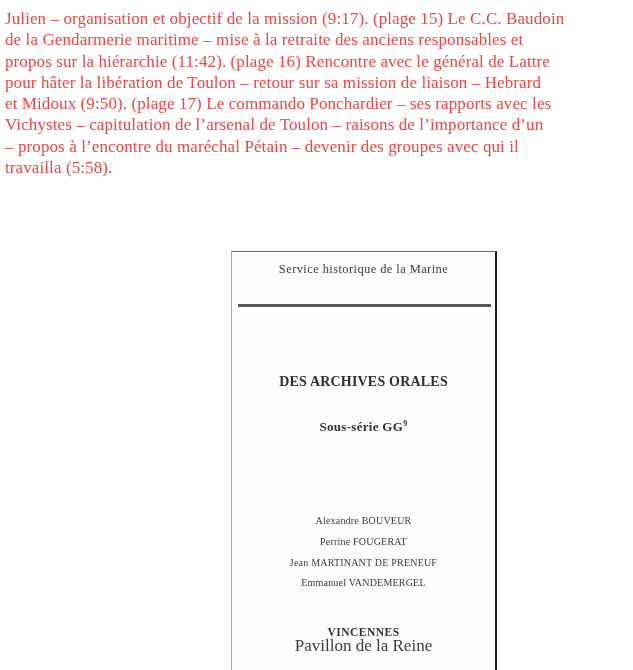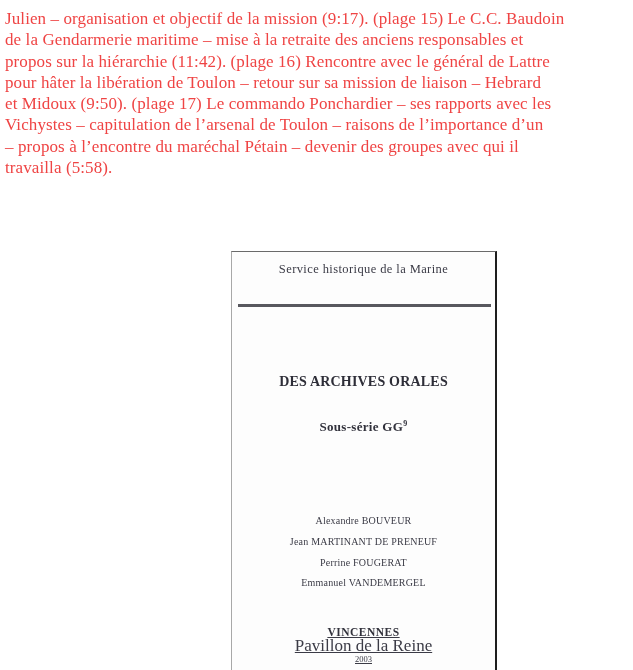--- a/index.html
+++ b/index.html
@@ -89,21 +89,20 @@
     font-size: 10px;
     line-height: 20.8px;
     letter-spacing: 0.2px;
   }
   .cover .imprint {
     position: absolute;
     top: 373px;
     left: 0;
     width: 100%;
     text-align: center;
-    text-decoration: underline;
   }
   .cover .imprint .city {
     font-weight: bold;
     font-size: 11.5px;
     line-height: 14px;
     letter-spacing: 0.5px;
     color: #32323c;
   }
   .cover .imprint .building {
     font-size: 17px;
@@ -130,22 +129,21 @@
 
 <div class="cover">
   <div class="publisher">Service historique de la Marine</div>
   <div class="rule"></div>
   <div class="title">
     <div>DES ARCHIVES ORALES</div>
   </div>
   <div class="subtitle"><span>Sous-série GG</span><sup>9</sup></div>
   <div class="authors">
     <div>Alexandre BOUVEUR</div>
+    <div>Perrine FOUGERAT</div>
     <div>Jean MARTINANT DE PRENEUF</div>
-    <div>Perrine FOUGERAT</div>
     <div>Emmanuel VANDEMERGEL</div>
   </div>
   <div class="imprint">
     <div class="city">VINCENNES</div>
     <div class="building">Pavillon de la Reine</div>
-    <div class="year">2003</div>
   </div>
 </div>
 
 </body></html>

